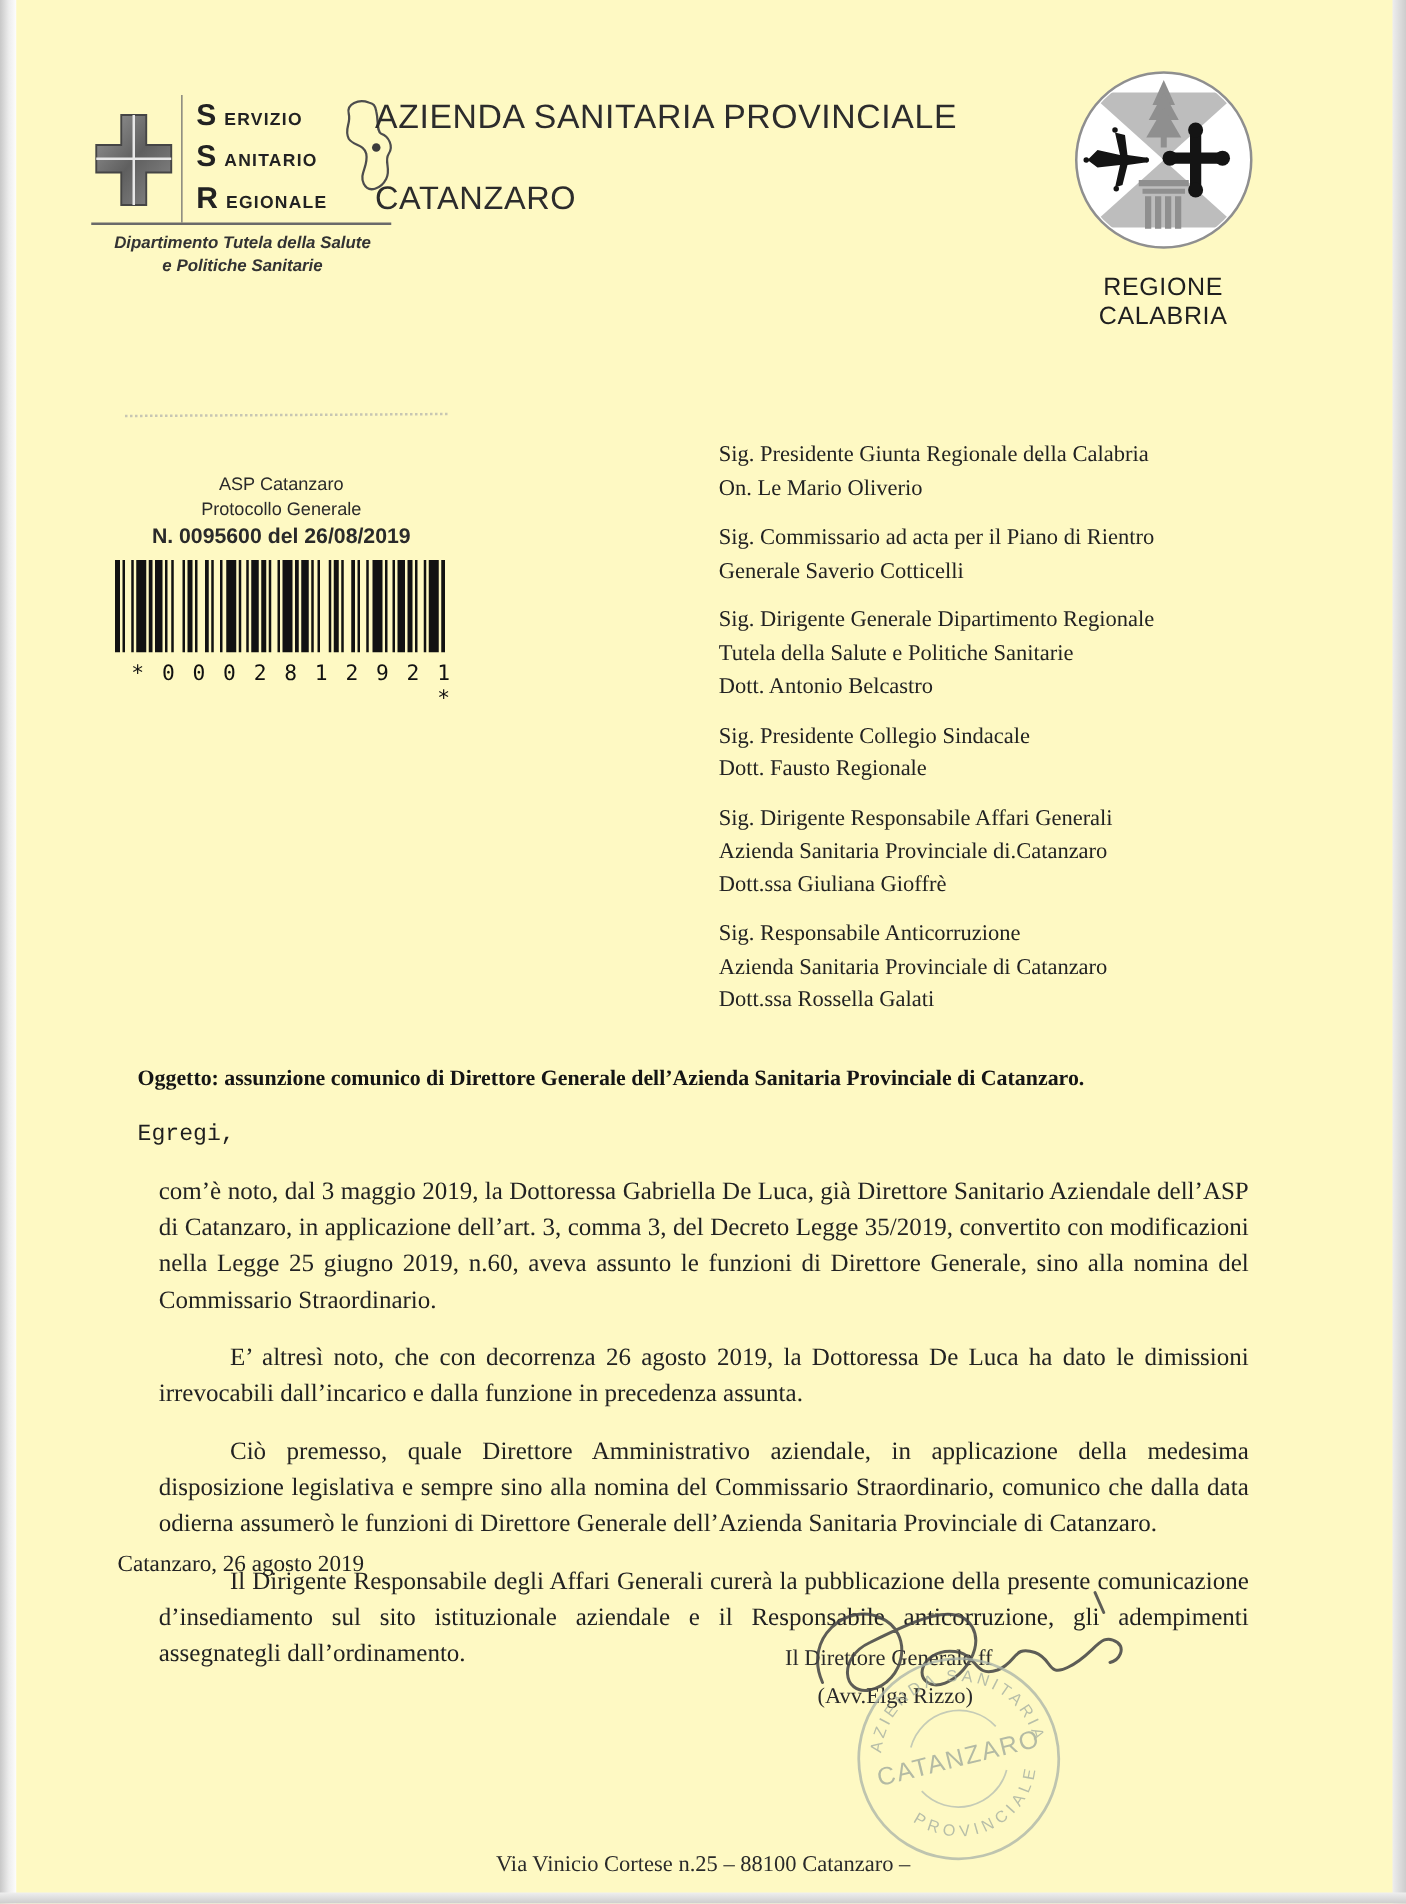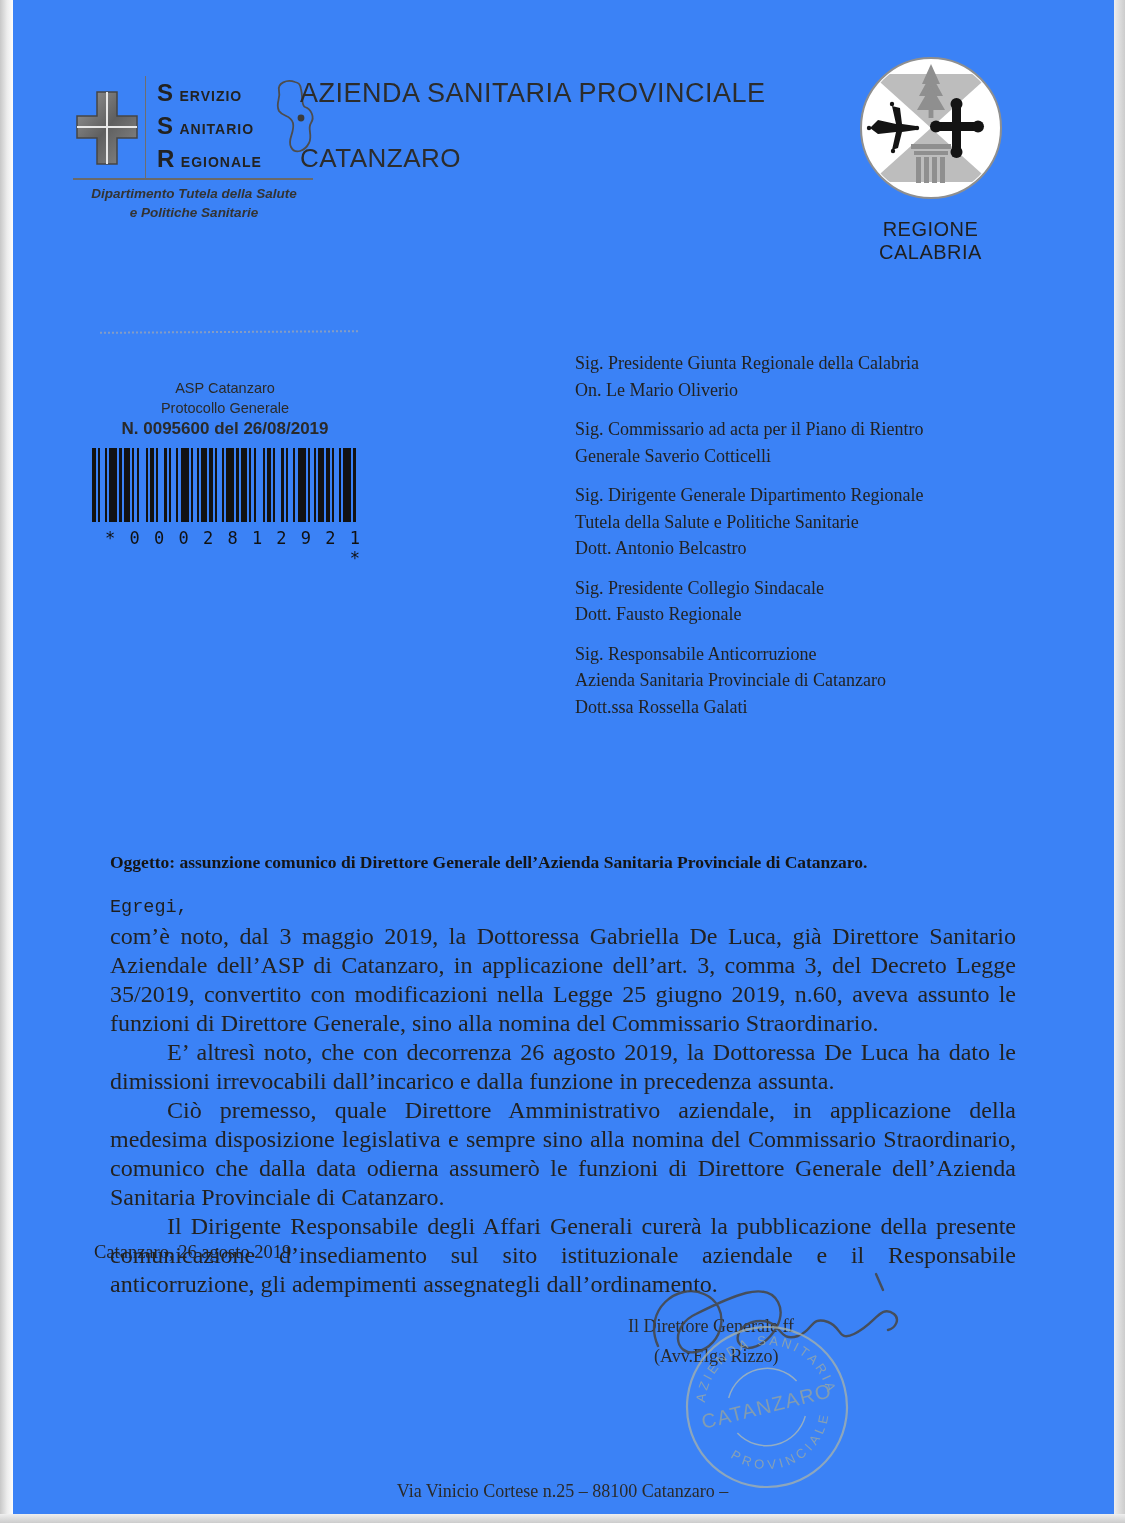--- a/index.html
+++ b/index.html
@@ -1,16 +1,16 @@
 <!DOCTYPE html>
 <html><head>
 <meta charset="utf-8">
 <style>
   html,body{margin:0;padding:0;background:#ffffff;}
-  .page{position:relative;width:1125px;height:1523px;background:#3b82f6;overflow:hidden;
+  .page{position:relative;width:1125px;height:1523px;background:#fef9c3;overflow:hidden;
         font-family:"Liberation Serif",serif;color:#1e1e1e;}
   .abs{position:absolute;}
   .sans{font-family:"Liberation Sans",sans-serif;}
   .mono{font-family:"DejaVu Sans Mono",monospace;text-align:right;}
 
   
   .edge-left{left:0;top:0;width:13px;height:100%;background:linear-gradient(to right,#c8c8c8,#ededed 55%,#fdfdfd);}
   .edge-right{right:0;top:0;width:11px;height:100%;background:linear-gradient(to left,#cccccc,#eeeeee);}
   .edge-bottom{left:0;bottom:0;width:100%;height:9px;background:linear-gradient(to top,#cccccc,#efefef);}
   .scan-dash{left:100px;top:331px;width:258px;border-top:2px dotted #ababab;opacity:.65;transform:rotate(-.35deg);}
@@ -45,21 +45,21 @@
 
   
   .recipients{left:575px;top:350px;width:478px;font-size:18px;color:#222;}
   .recip-group{margin:0 0 13px 0;}
   .recip-line{margin:0;line-height:26.5px;}
 
   
   .subject{left:110px;top:852px;width:925px;font-weight:bold;font-size:17.5px;color:#151515;}
   .salutation{left:110px;top:897px;font-size:18.5px;font-family:Liberation Mono, monospace;}
   .bodytext{left:110px;top:922px;width:906px;}
-  .bodytext p{margin:0;text-align:justify;line-height:29px;font-size:24px;color:#222;}
+  .bodytext p{margin:17px;text-align:justify;line-height:29px;font-size:20px;color:#222;}
   .ind{text-indent:57px;}
 
   .dateline{left:94px;top:1242px;font-size:18.5px;color:#222;}
 
   
   .sig-role{left:628px;top:1316px;font-size:18px;color:#2a2a2a;}
   .sig-name{left:654px;top:1346px;font-size:18px;color:#2a2a2a;}
   .sig-scribble{left:640px;top:1266px;}
   .stamp{left:672px;top:1312px;transform:rotate(-14deg);opacity:.75;}
 
@@ -222,20 +222,25 @@
     <div class="recip-group">
       <p class="recip-line">Sig. Dirigente Generale Dipartimento Regionale</p>
       <p class="recip-line">Tutela della Salute e Politiche Sanitarie</p>
       <p class="recip-line">Dott. Antonio Belcastro</p>
     </div>
     <div class="recip-group">
       <p class="recip-line">Sig. Presidente Collegio Sindacale</p>
       <p class="recip-line">Dott. Fausto Regionale</p>
     </div>
     <div class="recip-group">
+      <p class="recip-line">Sig. Dirigente Responsabile Affari Generali</p>
+      <p class="recip-line">Azienda Sanitaria Provinciale di.Catanzaro</p>
+      <p class="recip-line">Dott.ssa Giuliana Gioffrè</p>
+    </div>
+    <div class="recip-group">
       <p class="recip-line">Sig. Responsabile Anticorruzione</p>
       <p class="recip-line">Azienda Sanitaria Provinciale di Catanzaro</p>
       <p class="recip-line">Dott.ssa Rossella Galati</p>
     </div>
   </div>
 
   <div class="abs subject">Oggetto: assunzione comunico di Direttore Generale dell’Azienda Sanitaria Provinciale di Catanzaro.</div>
   <div class="abs salutation">Egregi,</div>
 
   <div class="abs bodytext">

